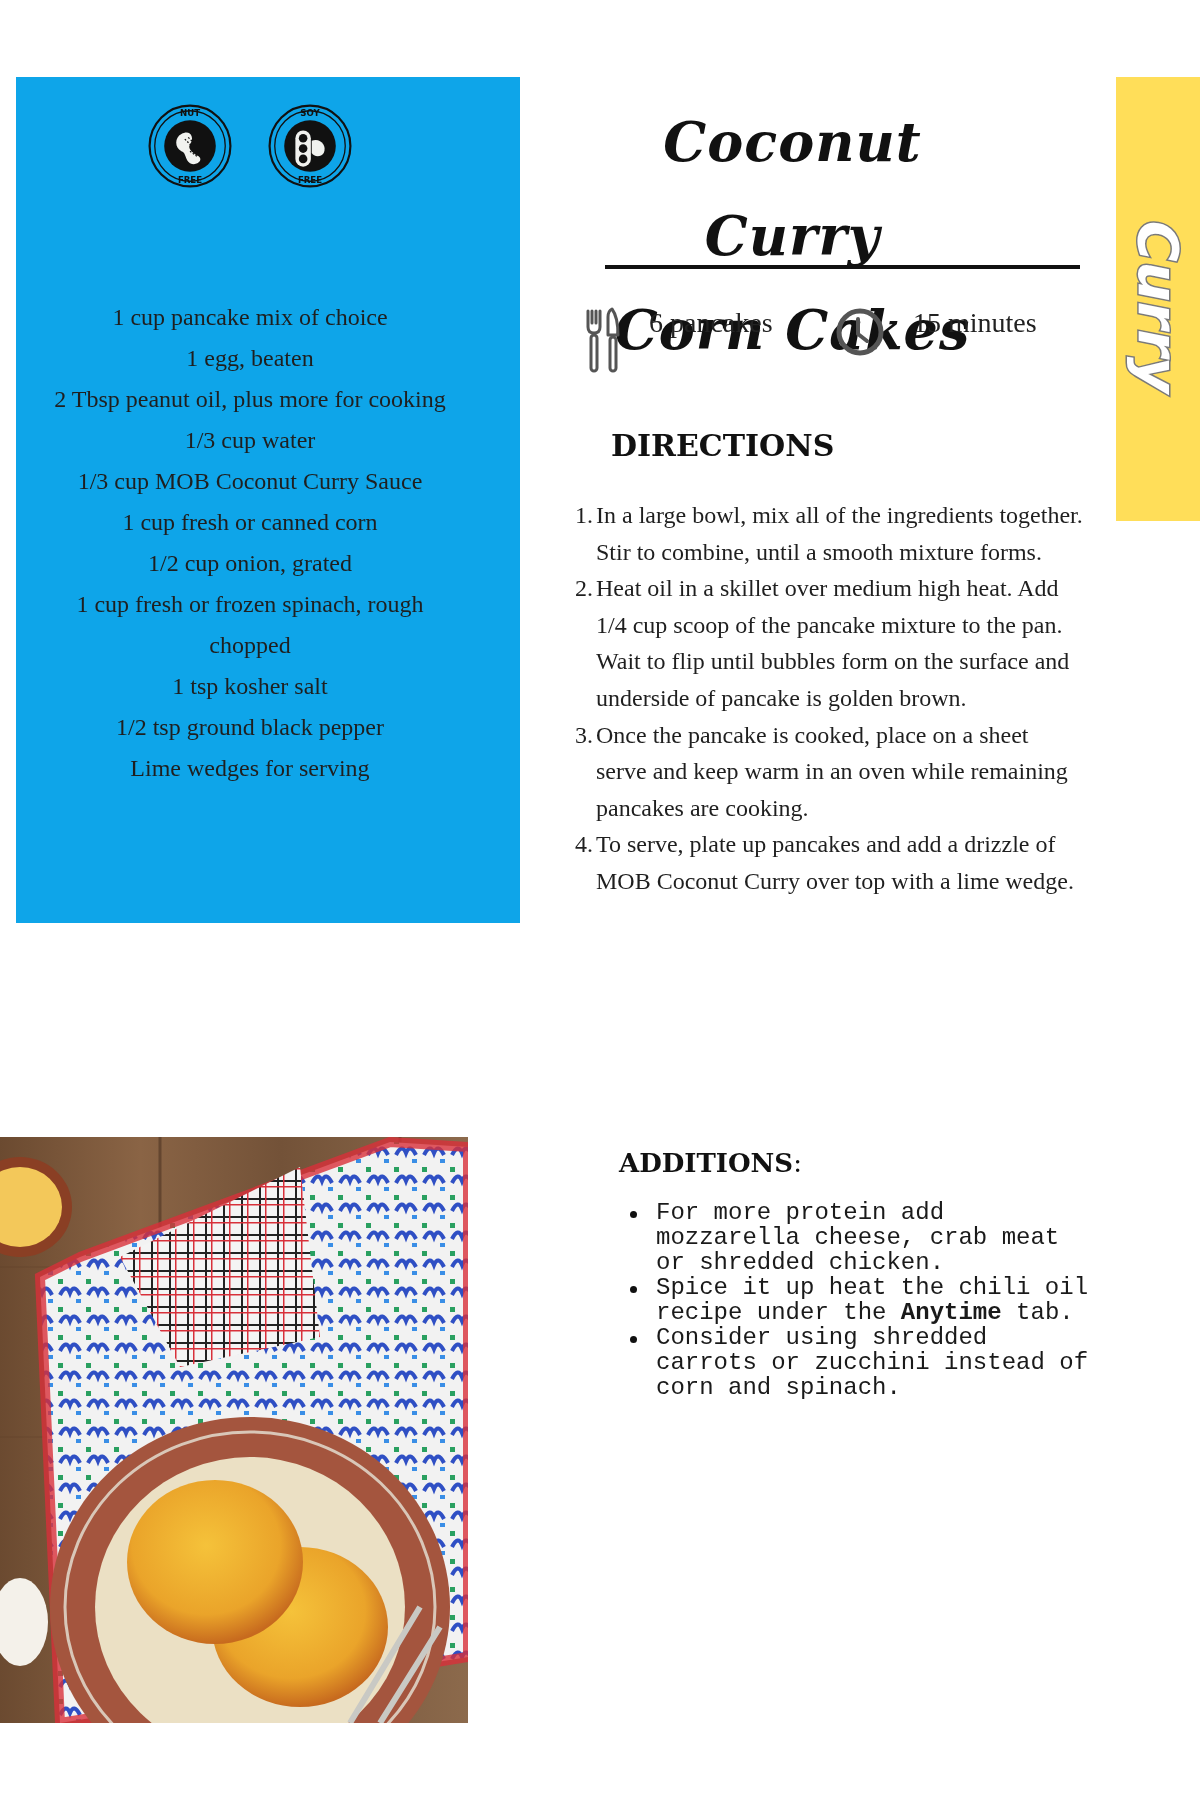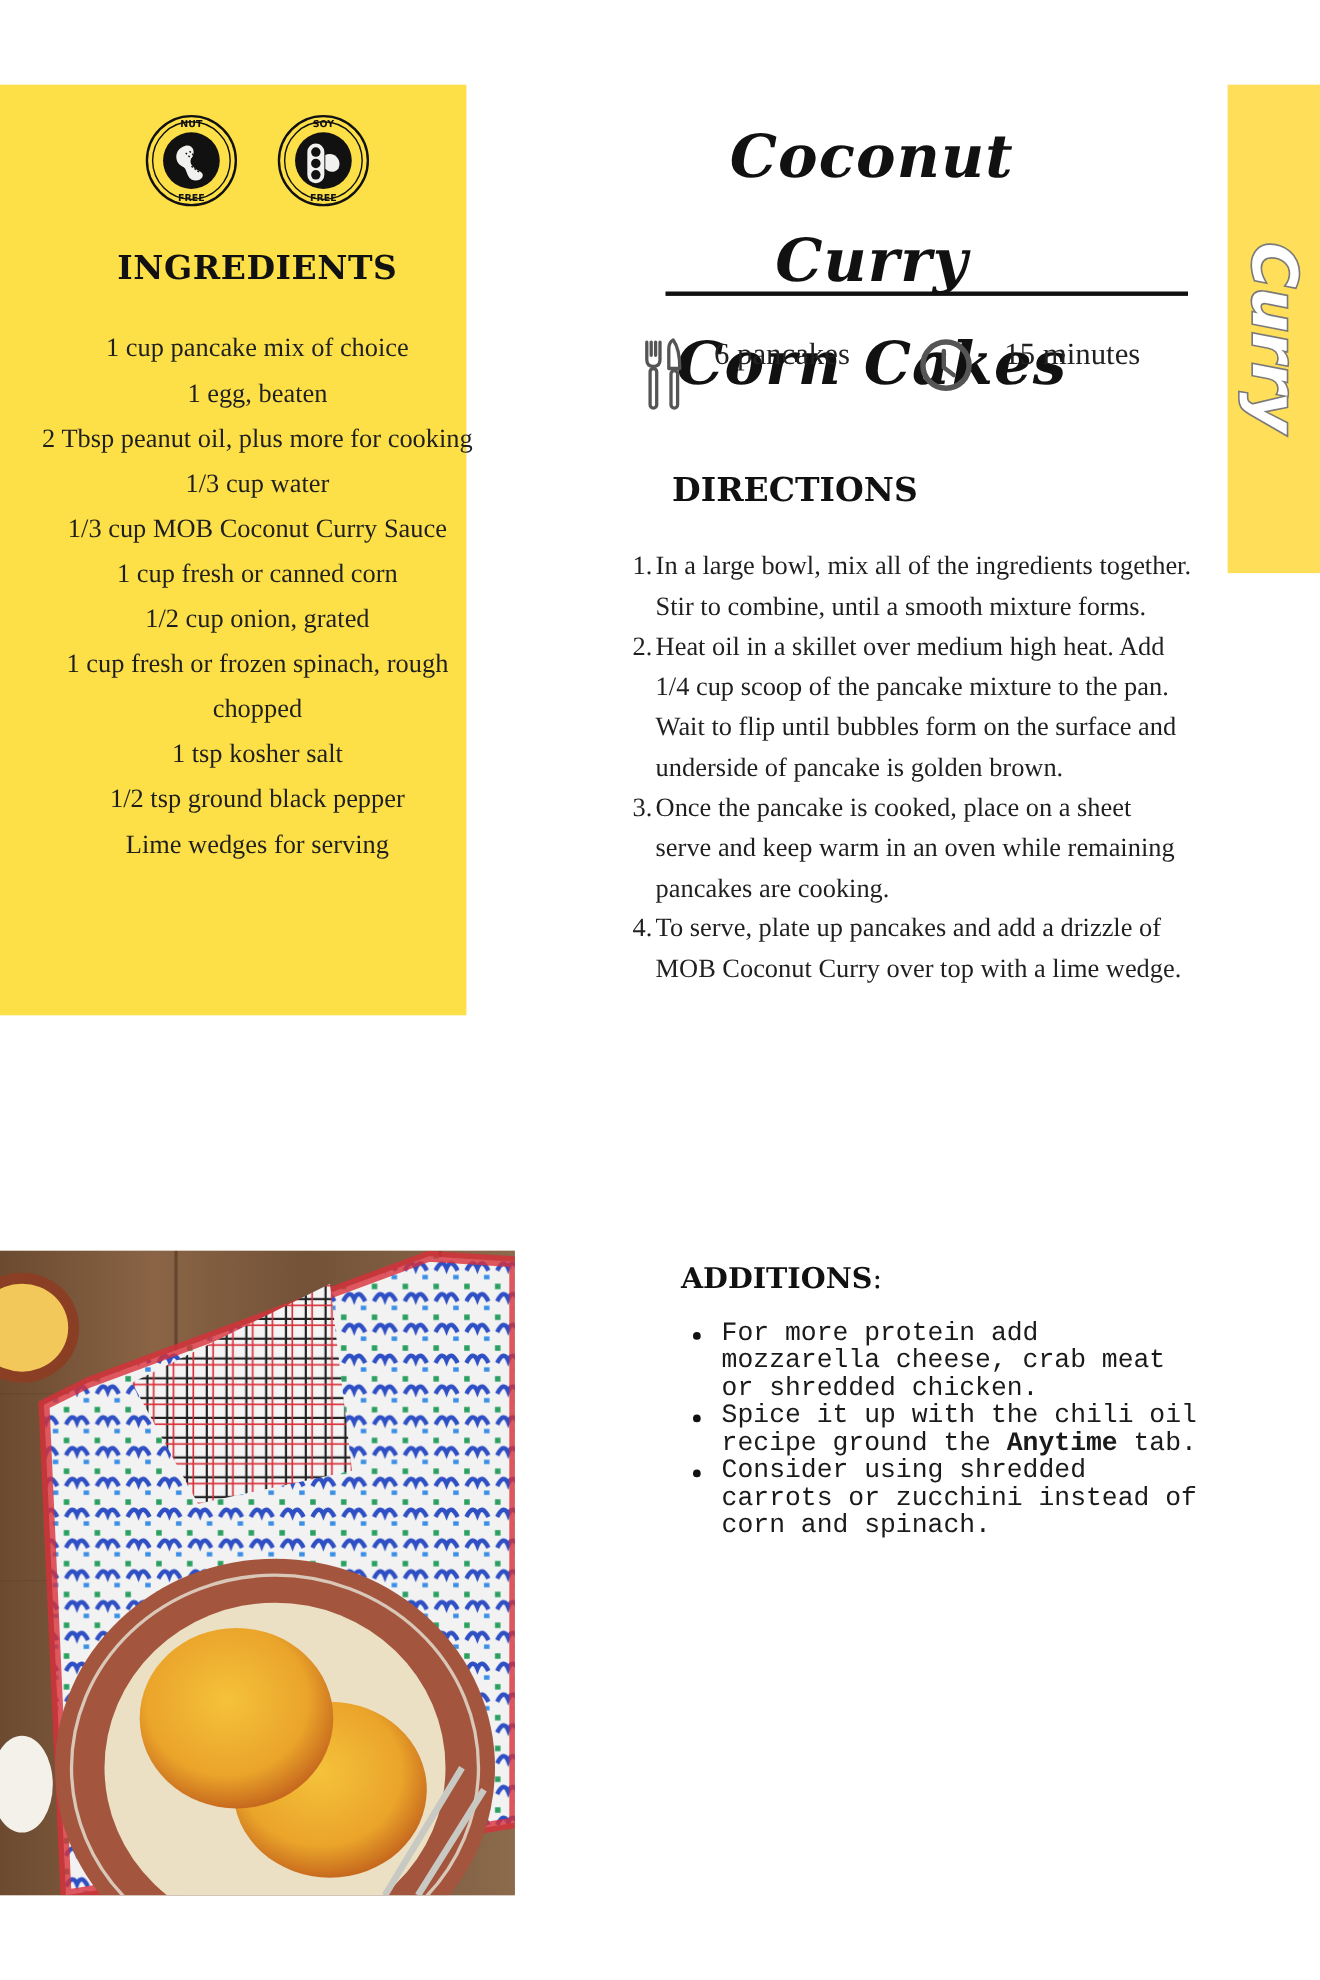--- a/index.html
+++ b/index.html
@@ -1,19 +1,19 @@
 <!DOCTYPE html>
 <html><head>
 <meta charset="utf-8">
 <style>
   * { box-sizing: border-box; margin: 0; padding: 0; }
   html, body { width: 1200px; height: 1800px; background: #ffffff; overflow: hidden; }
   body { position: relative; font-family: "DejaVu Serif", "Liberation Serif", serif; color: #1a1a1a; }
 
-  .ing-panel { position: absolute; left: 0; top: 77px; width: 424px; height: 846px; background: #fde047; }
+  .ing-panel { position: absolute; left: 16px; top: 77px; width: 504px; height: 846px; background: #0ea5e9; }
   .badges { position: absolute; top: 26px; left: 0; width: 468px; display: flex; justify-content: center; gap: 34px; }
   .badge { width: 86px; height: 86px; }
   .ing-title { position: absolute; top: 150px; left: 0; width: 468px; text-align: center;
     font-family: "DejaVu Serif", serif; font-weight: bold; font-size: 30px; letter-spacing: 0.5px; color: #111; }
   .ing-list { position: absolute; top: 220px; left: 30px; width: 408px; list-style: none; text-align: center;
     font-family: "Liberation Serif", serif; font-size: 24px; line-height: 41px; color: #1f1f1f; }
 
   .title-block { position: absolute; left: 600px; top: 95px; width: 385px; text-align: center; }
   .title-line { display: block; font-family: "DejaVu Serif", serif; font-style: italic; font-size: 54px; line-height: 94px; color: #111; letter-spacing: 1px; text-align: center; }
   .title-rule { position: absolute; left: 605px; top: 265px; width: 475px; height: 4px; background: #111; }
@@ -66,21 +66,20 @@
       <circle cx="50" cy="50" r="30" fill="#111"></circle>
       <text x="50" y="15" text-anchor="middle" font-family="DejaVu Sans, sans-serif" font-weight="bold" font-size="10" fill="#111">SOY</text>
       <text x="50" y="93" text-anchor="middle" font-family="DejaVu Sans, sans-serif" font-weight="bold" font-size="10" fill="#111">FREE</text>
       <rect x="33" y="32" width="18" height="42" rx="9" fill="#f1f2ef"></rect>
       <circle cx="42" cy="41" r="5" fill="#111"></circle>
         <circle cx="42" cy="53" r="5" fill="#111"></circle>
         <circle cx="42" cy="65" r="5" fill="#111"></circle>
       <path d="M52 44 C62 40 70 50 66 58 C62 64 54 62 52 58 Z" fill="#f1f2ef"></path>
     </svg>
   </div>
-  <h2 class="ing-title">INGREDIENTS</h2>
   <ul class="ing-list">
     <li>1 cup pancake mix of choice</li>
     <li>1 egg, beaten</li>
     <li>2 Tbsp peanut oil, plus more for cooking</li>
     <li>1/3 cup water</li>
     <li>1/3 cup MOB Coconut Curry Sauce</li>
     <li>1 cup fresh or canned corn</li>
     <li>1/2 cup onion, grated</li>
     <li>1 cup fresh or frozen spinach, rough chopped</li>
     <li>1 tsp kosher salt</li>
@@ -183,15 +182,15 @@
     <ellipse cx="250" cy="470" rx="155" ry="150" fill="#ebe0c4"></ellipse>
     <ellipse cx="300" cy="490" rx="88" ry="80" fill="url(#cake)"></ellipse>
     <ellipse cx="215" cy="425" rx="88" ry="82" fill="url(#cake)"></ellipse>
     <path d="M420 470 L350 586 M440 490 L380 586" stroke="#c9c9c4" stroke-width="6"></path>
   </svg>
 </div>
 
 <h3 class="add-title"><span>ADDITIONS</span><span class="add-colon">:</span></h3>
 <ul class="add-list">
   <li><span>For more protein add mozzarella cheese, crab meat or shredded chicken.</span></li>
-  <li><span>Spice it up with the chili oil recipe ground the </span><span class="bold">Anytime</span><span> tab.</span></li>
+  <li><span>Spice it up heat the chili oil recipe under the </span><span class="bold">Anytime</span><span> tab.</span></li>
   <li><span>Consider using shredded carrots or zucchini instead of corn and spinach.</span></li>
 </ul>
 
 </body></html>

